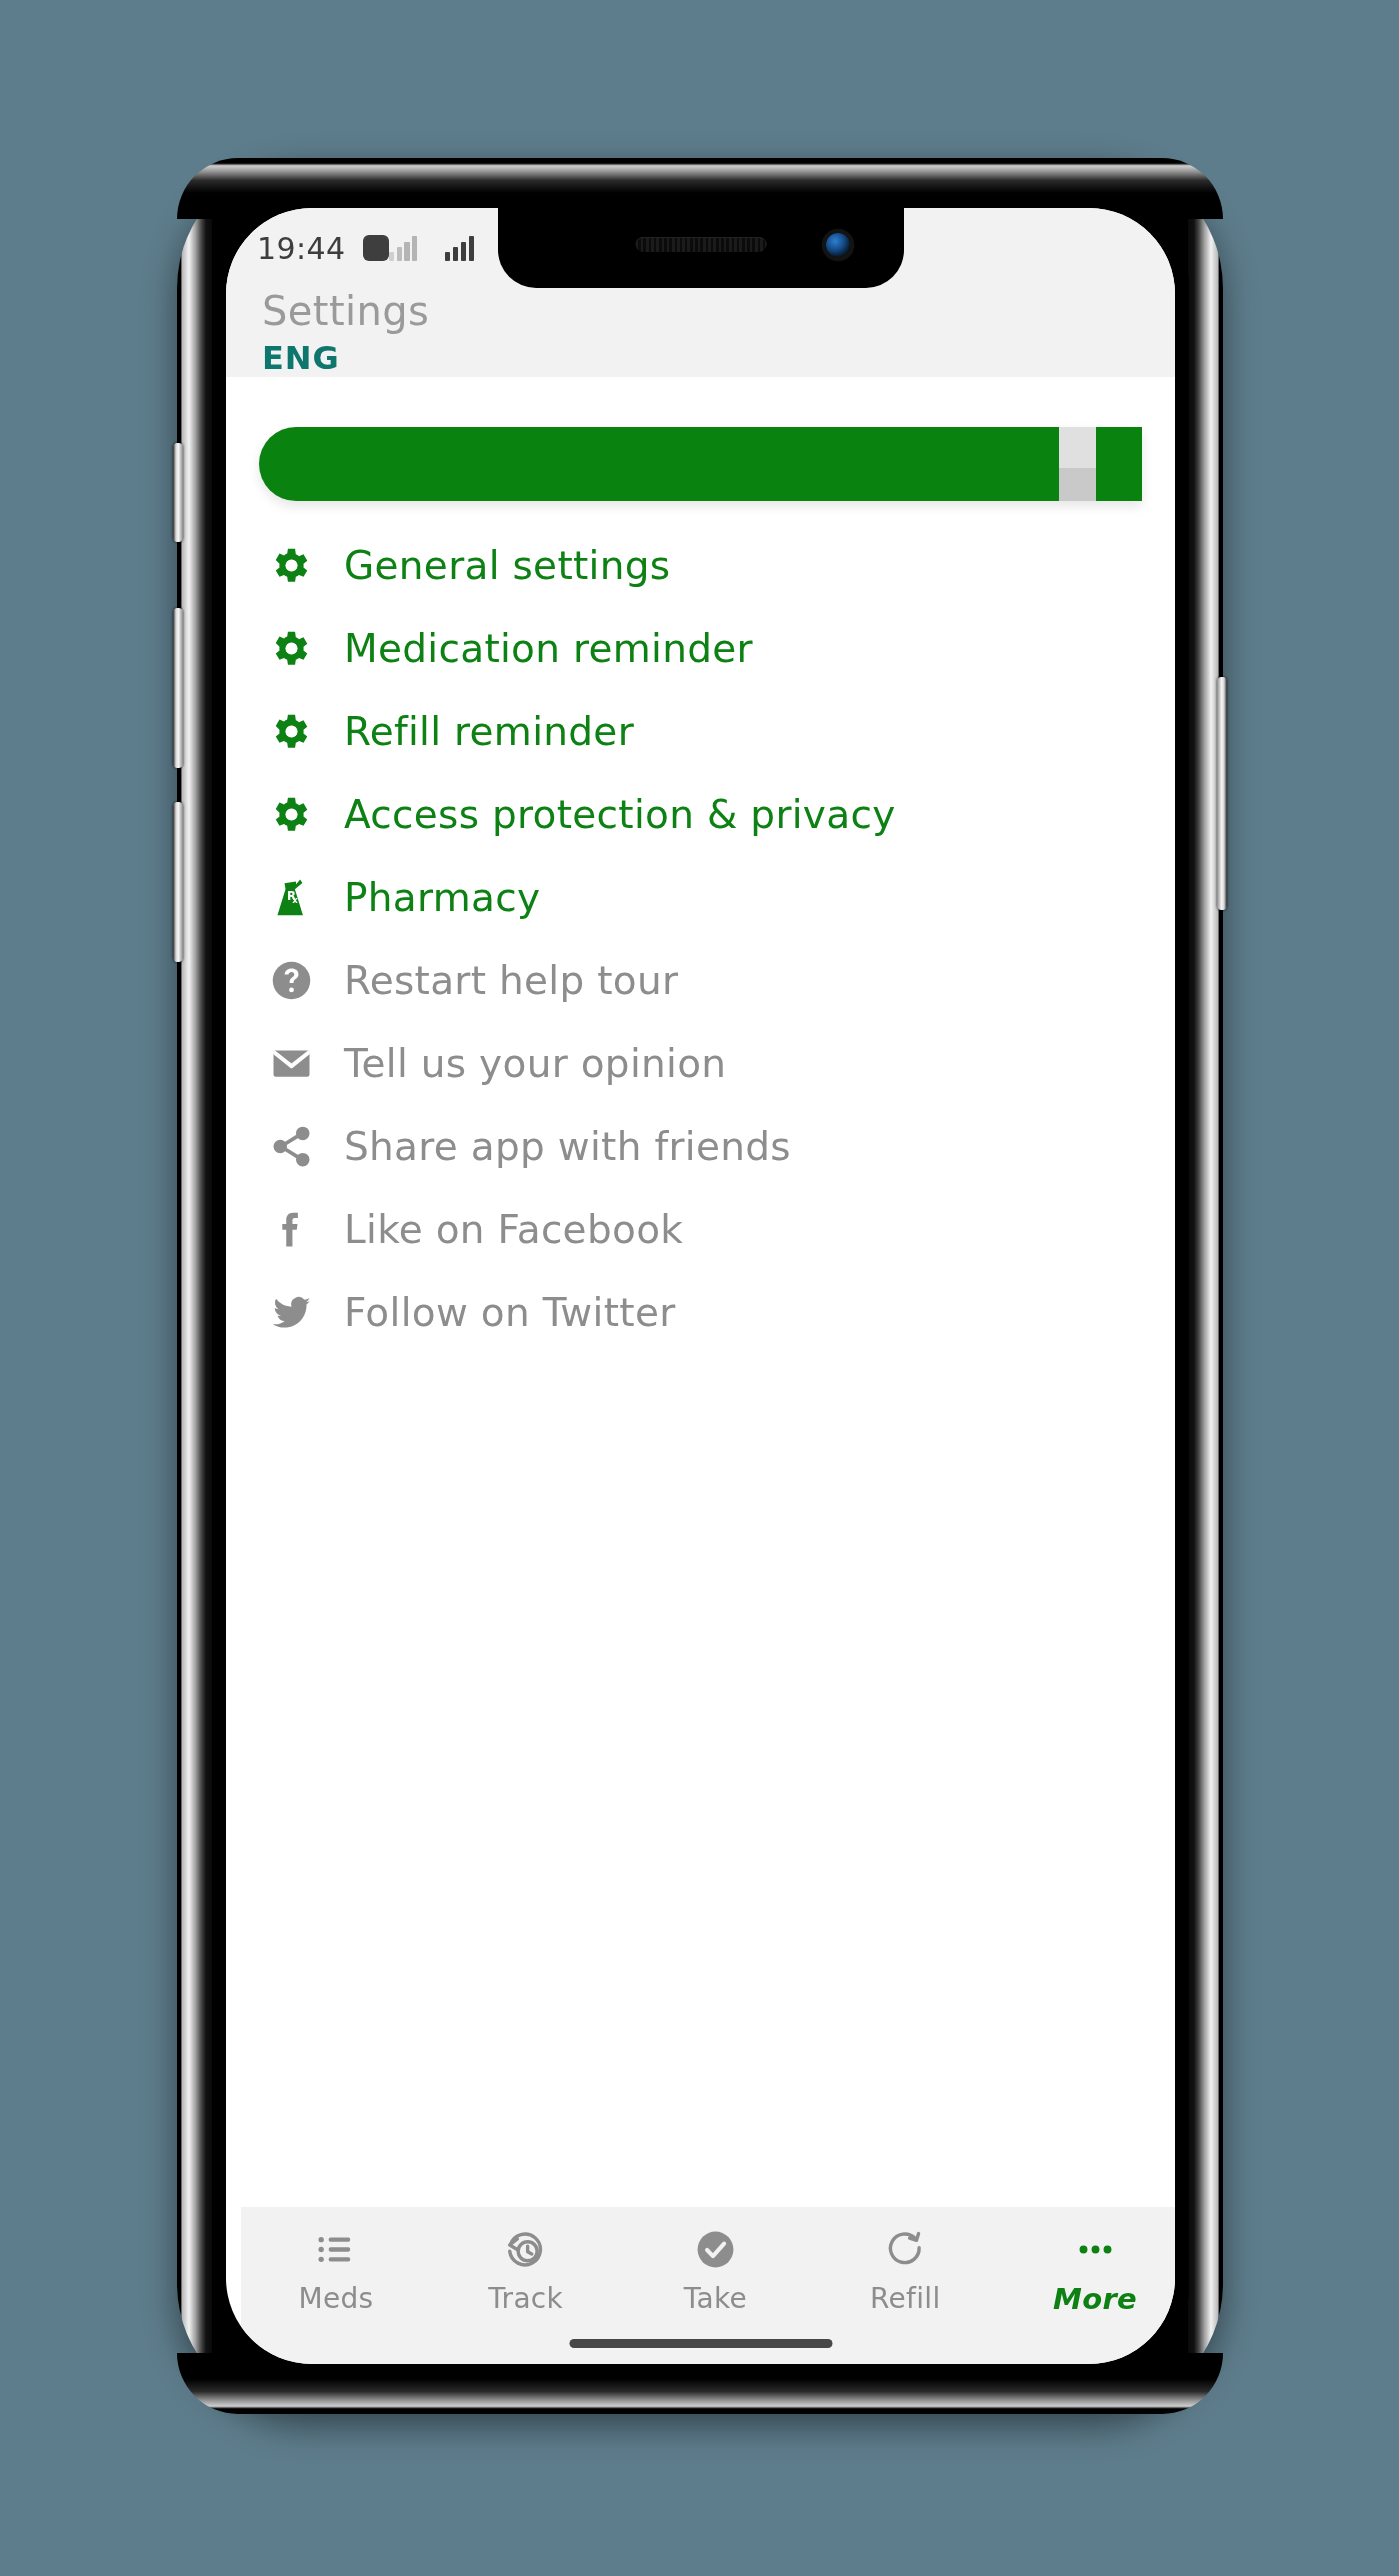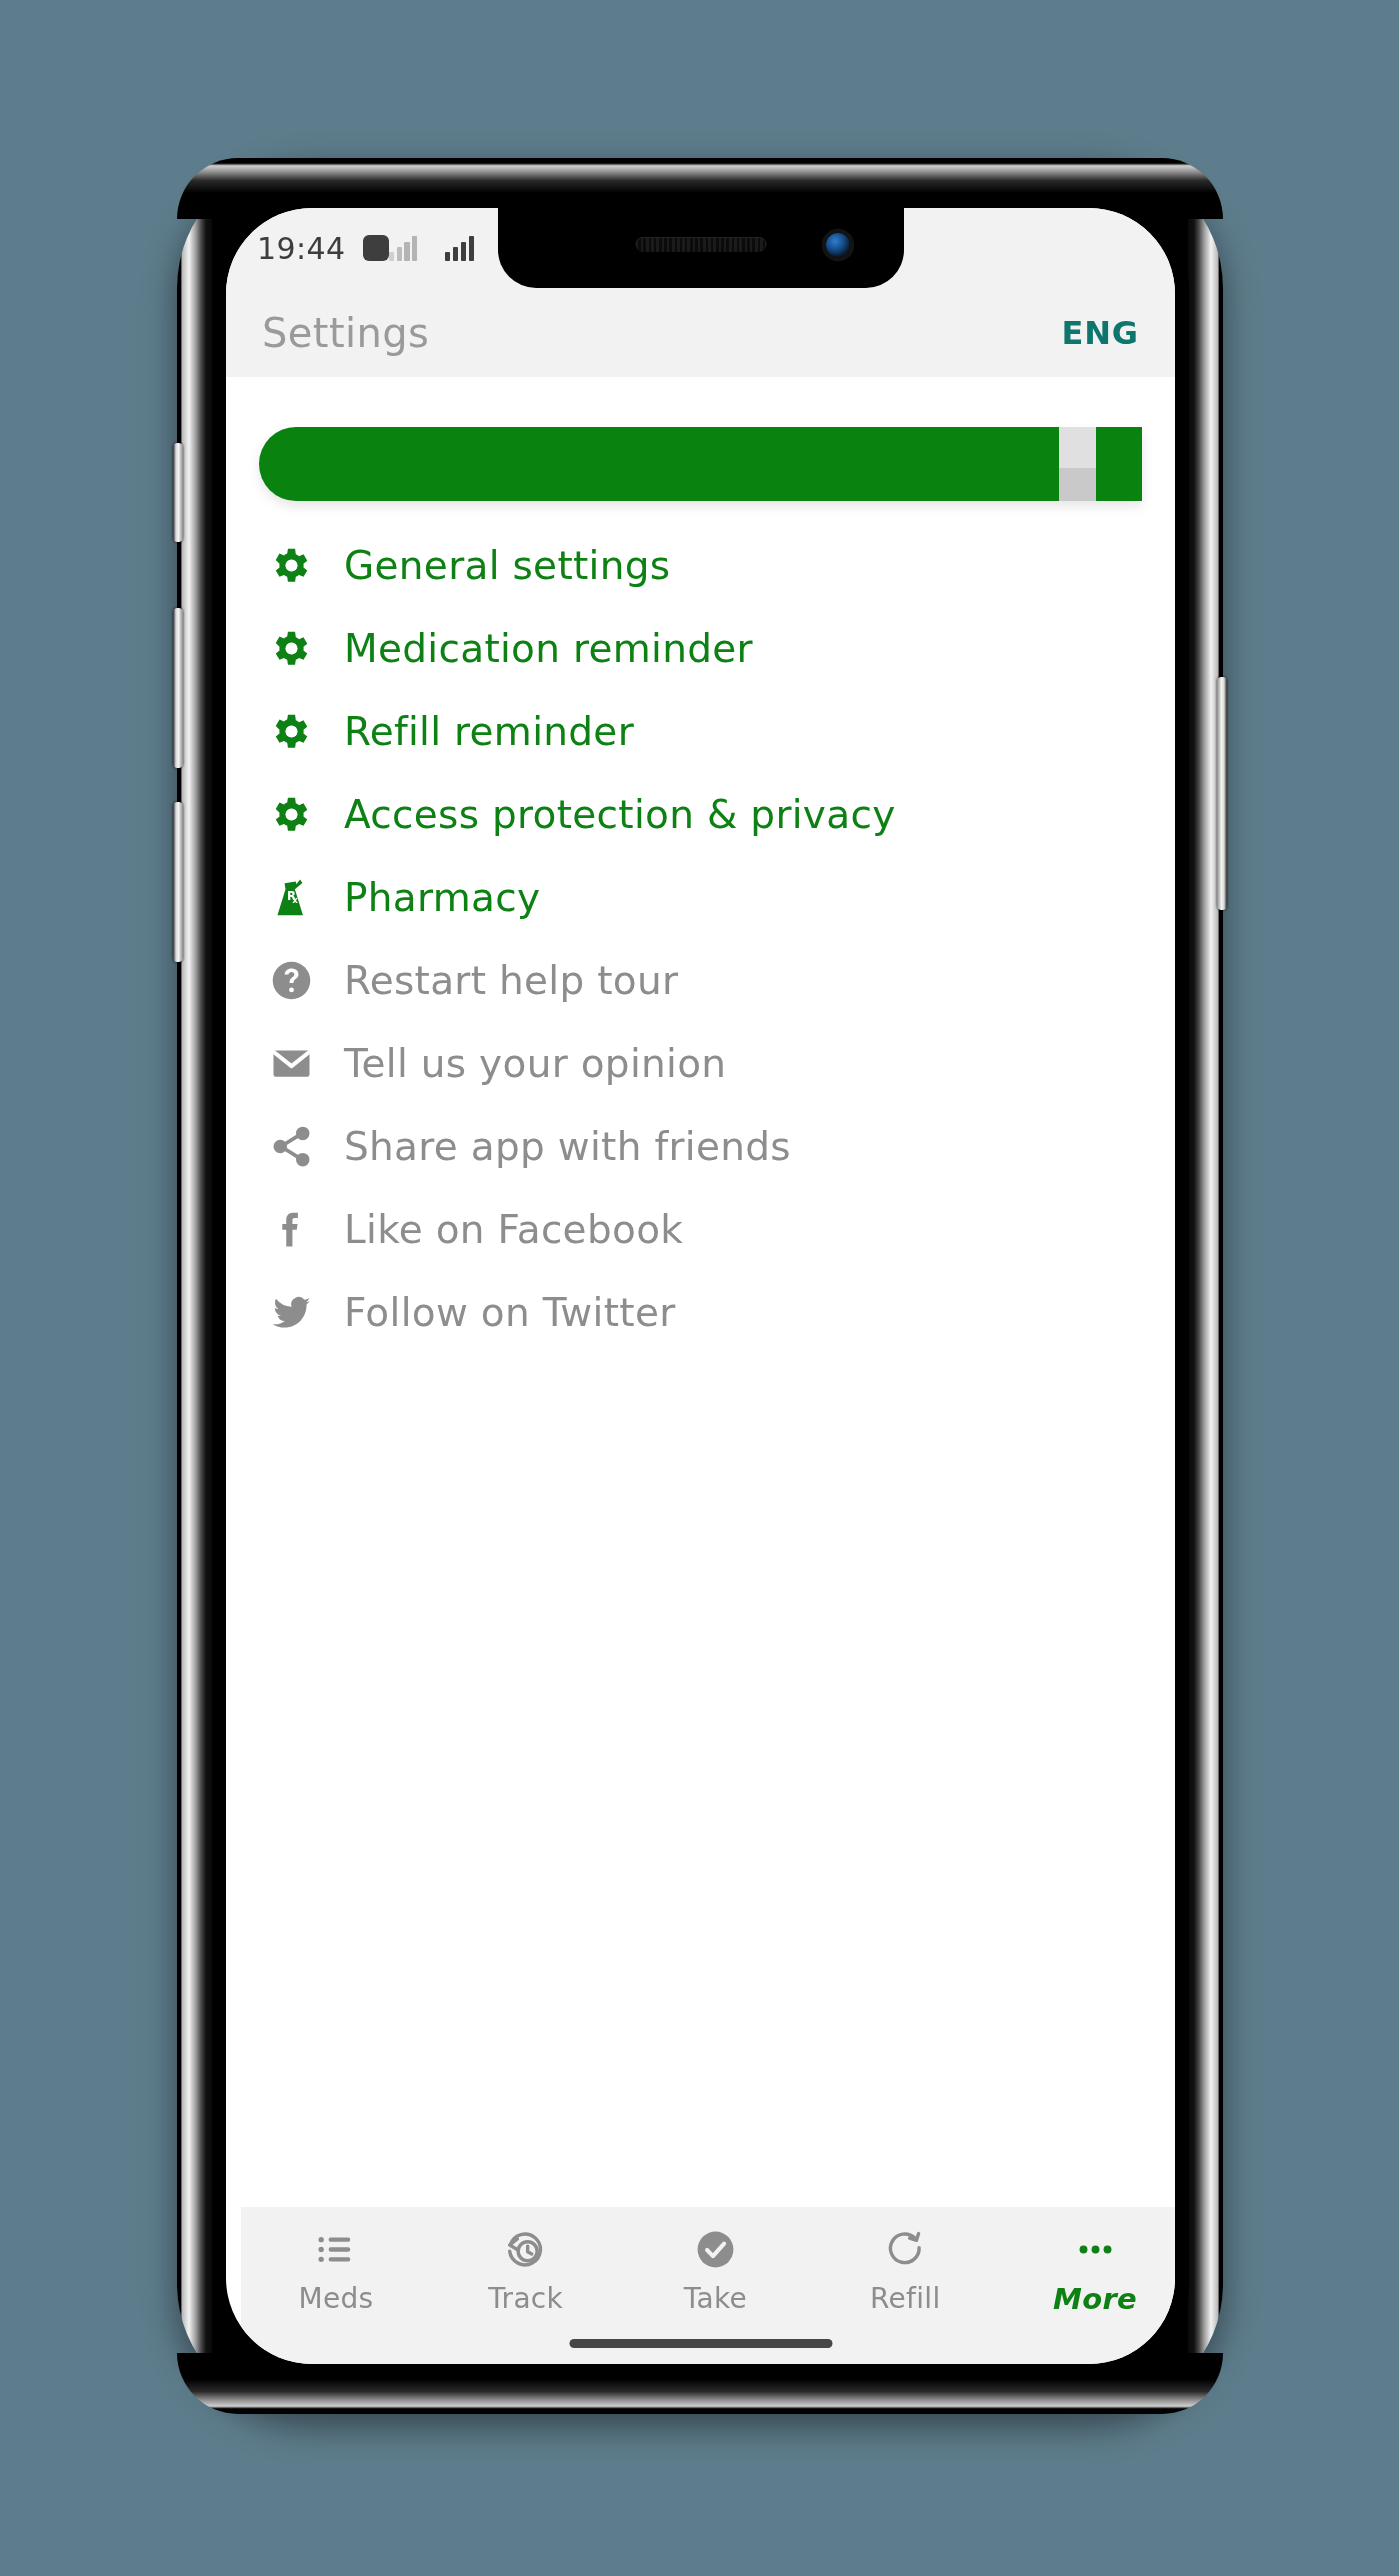--- a/index.html
+++ b/index.html
@@ -104,22 +104,22 @@
     width:4.3px; height:11.2px; border-radius:0 2.6px 2.6px 0; background:#3e3e3e;
   }
   #battery-fill{ position:absolute; left:1.7px; top:1.7px; bottom:1.7px; width:34%;
                  background:#6ddc2e; border-radius:3.5px; }
   #battery-level{ position:relative; font-size:21.6px; color:#1d1d1d;
                   font-family:"DejaVu Sans", sans-serif; font-weight:700; }
   #bolt{ font-size:29px; color:#1d1d1d; line-height:1; }
   
   #app-header{
     position:absolute; top:80px; left:0; width:100%; height:89px;
-    background:#f2f2f2; display:flex; align-items:center;
-    justify-content:space-between; padding:0 36px; z-index:10;
+    background:#f2f2f2; display:flex; align-items:flex-start;
+    justify-content:space-between; padding:0 36px; z-index:10;flex-direction:column;
   }
   #page-title{ font-size:40px; color:#9a9a9a; letter-spacing:0.4px; }
   #lang-toggle{ font-size:32px; color:#0f766e; font-weight:700; letter-spacing:0.9px; }
   
   #app-body{
     position:absolute; top:169px; left:0; width:100%; bottom:157px;
     background:#fff; overflow:hidden;
   }
   #banner-wrap{ padding:50px 33px 15.6px 33px; }
   #banner{

